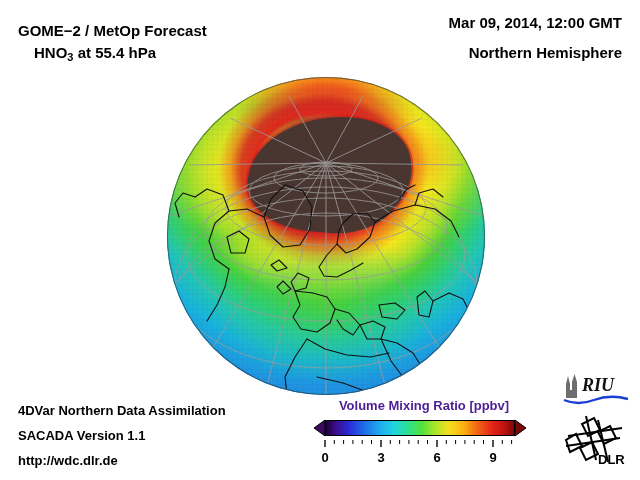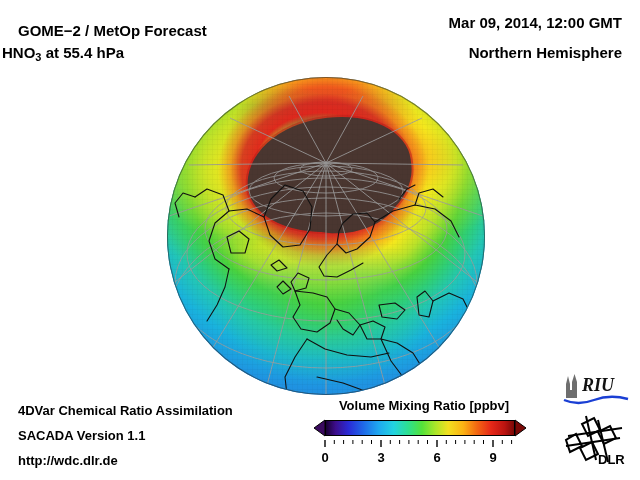--- a/index.html
+++ b/index.html
@@ -4,21 +4,21 @@
 <style>
   html,body{margin:0;padding:0;}
   body{
     width:640px;height:480px;background:#ffffff;
     font-family:"Liberation Sans",sans-serif;
     position:relative;overflow:hidden;
     -webkit-font-smoothing:antialiased;
   }
   .hdr{position:absolute;font-weight:bold;color:#000;font-size:15px;white-space:nowrap;}
   #hdr-title1{left:18px;top:14px;margin-top:8px;}
-  #hdr-title2{left:2px;top:44px;}
+  #hdr-title2{left:34px;top:44px;}
   #hdr-date{right:18px;top:14px;text-align:center;padding-left:10px;}
   #hdr-region{right:18px;top:44px;text-align:center;}
   .sub{font-size:11px;vertical-align:-3px;}
 
   
   #globe-wrap{position:absolute;left:167px;top:77px;width:318px;height:318px;}
   #globe{position:absolute;inset:0;border-radius:50%;overflow:hidden;
          background:#1f8fe0;}
   .lay{position:absolute;inset:0;}
   
@@ -91,21 +91,21 @@
 
   
   .credit{position:absolute;left:18px;font-weight:bold;font-size:13px;color:#000;white-space:nowrap;}
   #credit0{top:403px;}
   #credit1{top:428px;}
   #credit2{top:453px;}
 
   
   #cb-block{position:absolute;left:313px;top:398px;width:222px;height:78px;}
   #cb-title{position:absolute;left:0;top:0;width:222px;text-align:center;
-            font-weight:bold;font-size:13px;color:#000000;white-space:nowrap;}
+            font-weight:bold;font-size:13px;color:#4c1d95;white-space:nowrap;}
   #cb-row{position:absolute;left:0;top:20px;width:222px;height:20px;}
   #cb-bar{position:absolute;left:12px;top:2px;width:190px;height:16px;
           border:1px solid #000;box-sizing:border-box;
           background:linear-gradient(to right,
             #1a0033 0%, #3c0d8a 5%, #2a2bd6 12%, #1f6ae8 20%,
             #1fa8ef 28%, #22d3e0 36%, #2ee08d 44%, #53e23a 51%,
             #a8e62a 58%, #f2e020 65%, #fbb214 73%, #f36a12 80%,
             #e52718 88%, #bb1410 95%, #7a0806 100%);}
   #cb-axis{position:absolute;left:0;top:42px;width:222px;height:10px;}
   #cb-ticks{position:absolute;left:0;top:52px;width:222px;height:20px;}
@@ -221,21 +221,21 @@
         </g>
       </g>
     </svg>
 
     <div class="lay" id="pixfx"></div>
     <div class="lay" id="limb"></div>
   </div>
   <div id="rim"></div>
 </div>
 
-<div class="credit" id="credit0">4DVar Chemical Ratio Assimilation</div>
+<div class="credit" id="credit0">4DVar Northern Data Assimilation</div>
 <div class="credit" id="credit1">SACADA Version 1.1</div>
 <div class="credit" id="credit2">http://wdc.dlr.de</div>
 
 <div id="cb-block">
   <div id="cb-title">Volume Mixing Ratio [ppbv]</div>
   <div id="cb-row">
     <svg width="222" height="20" viewBox="0 0 222 20">
       <polygon points="12,2 12,18 1,10" fill="#3a0a5e" stroke="#000" stroke-width="1"></polygon>
       <polygon points="202,2 202,18 213,10" fill="#7a0806" stroke="#000" stroke-width="1"></polygon>
     </svg>

